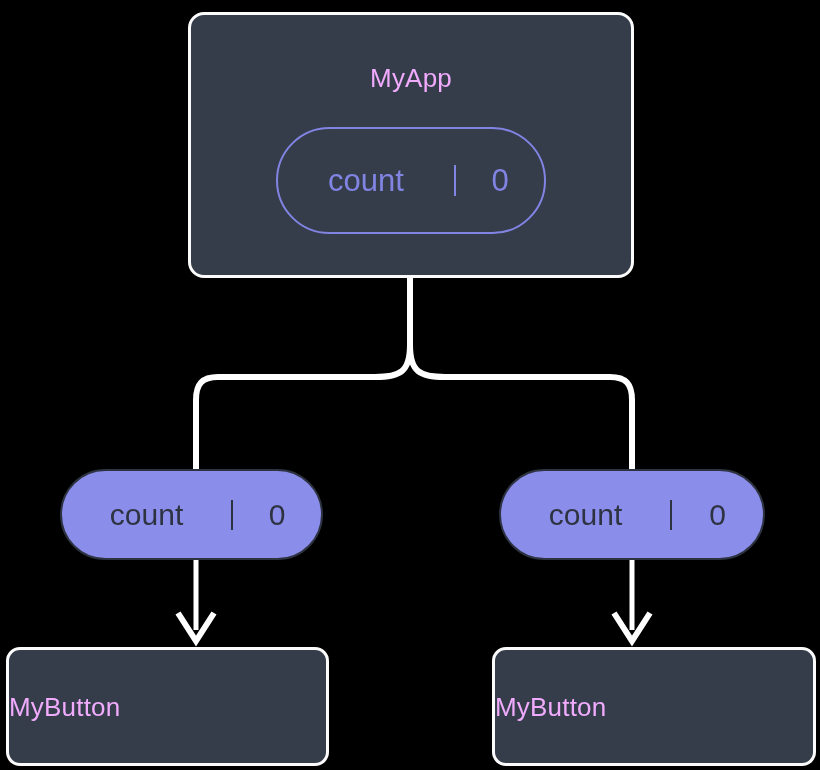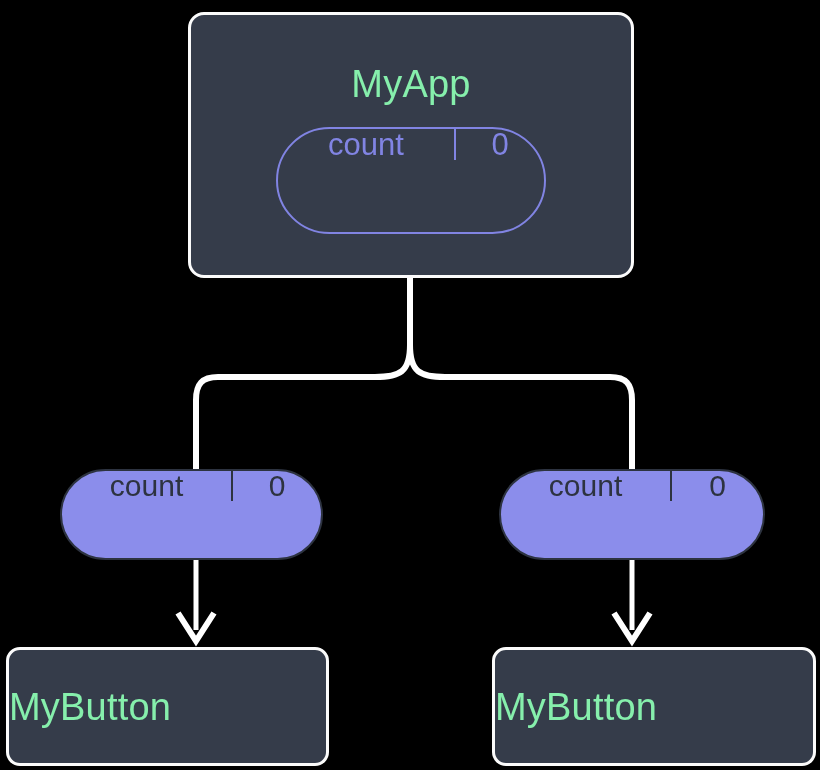--- a/index.html
+++ b/index.html
@@ -31,22 +31,22 @@
   .comp-box {
     position: absolute;
     box-sizing: border-box;
     background: #353c4a;
     border: 3px solid #fbfbfb;
     border-radius: 14px;
     display: flex;
     align-items: center;
   }
   .comp-title {
-    color: #86efac;
-    font-size: 38px;
+    color: #f0abfc;
+    font-size: 26px;
     letter-spacing: 0.2px;
     line-height: 1;
     white-space: nowrap;
   }
 
   #node-myapp {
     left: 188px;
     top: 12px;
     width: 446px;
     height: 266px;
@@ -69,21 +69,21 @@
     top: 647px;
     width: 324px;
     height: 119px;
   }
 
   
   .pill {
     position: absolute;
     box-sizing: border-box;
     display: flex;
-    align-items: flex-start;
+    align-items: center;
     border-radius: 999px;
     overflow: hidden;
   }
   .pill-key, .pill-val {
     display: flex;
     align-items: center;
     justify-content: center;
     line-height: 1;
     white-space: nowrap;
   }

